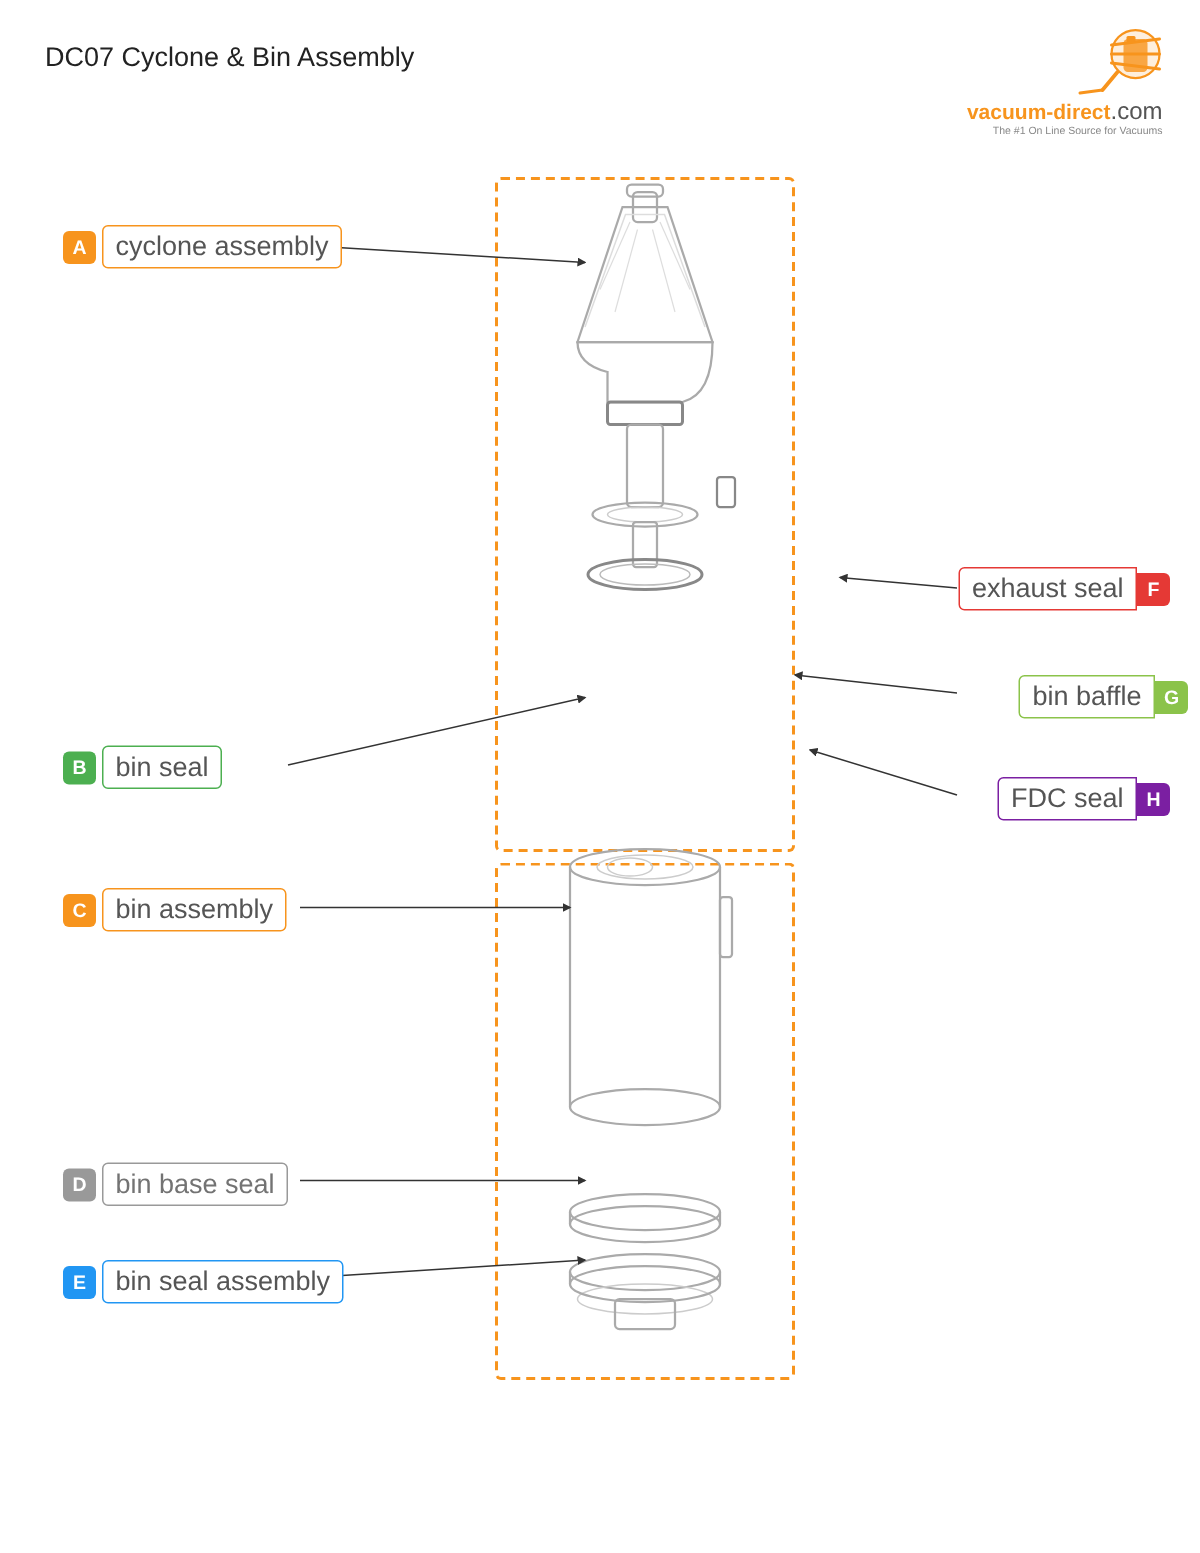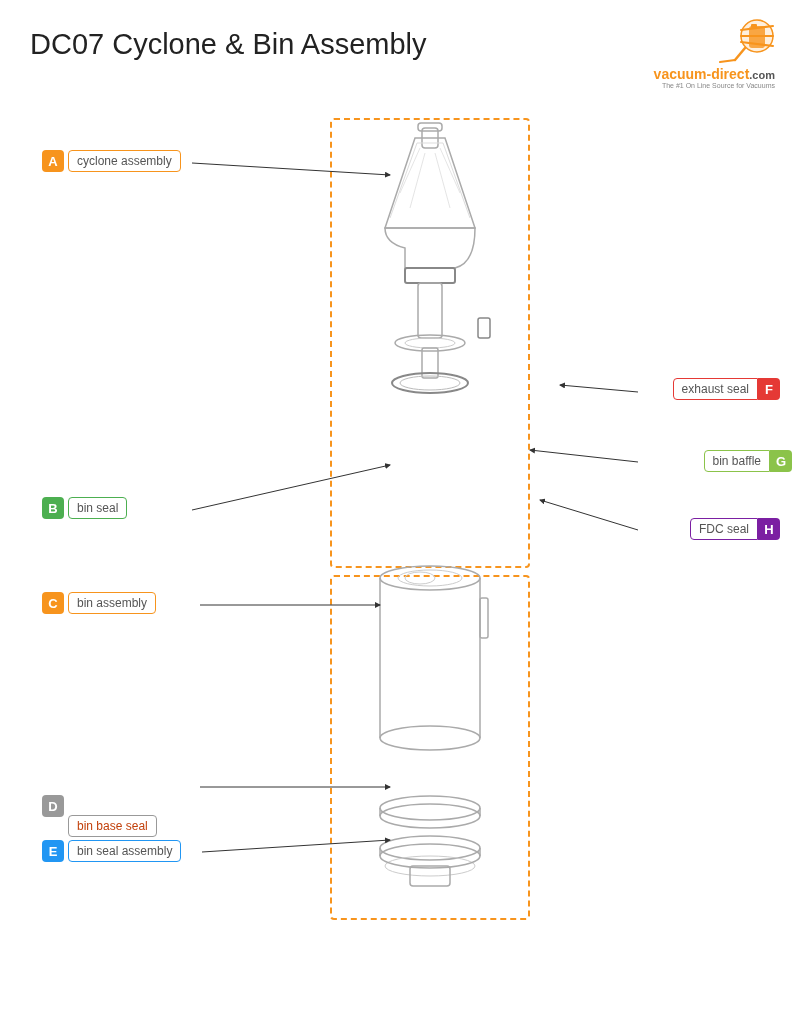--- a/index.html
+++ b/index.html
@@ -8,21 +8,21 @@
       height: 1035px;
       background: #fff;
       font-family: Arial, sans-serif;
       position: relative;
       overflow: hidden;
     }
     .page-title {
       position: absolute;
       top: 28px;
       left: 30px;
-      font-size: 29px;
+      font-size: 18px;
       font-weight: 400;
       color: #222;
     }
     .logo-area {
       position: absolute;
       top: 18px;
       right: 25px;
       display: flex;
       flex-direction: column;
       align-items: flex-end;
@@ -52,21 +52,21 @@
       justify-content: center;
       font-size: 13px;
       font-weight: bold;
       color: #fff;
       flex-shrink: 0;
     }
     .badge-text-box {
       border: 1.5px solid;
       border-radius: 4px;
       padding: 3px 8px;
-      font-size: 12px;
+      font-size: 18px;
       background: #fff;
       white-space: nowrap;
     }
 
     
     .right-label {
       position: absolute;
       display: flex;
       align-items: center;
       gap: 0;
@@ -94,21 +94,21 @@
     <line x1="26" y1="18" x2="58" y2="18" stroke="#f7941d" stroke-width="2" stroke-linecap="round"></line>
     <line x1="26" y1="24" x2="58" y2="28" stroke="#f7941d" stroke-width="2" stroke-linecap="round"></line>
 
     <rect x="34" y="8" width="16" height="22" rx="3" fill="#f7941d" opacity="0.8"></rect>
     <rect x="36" y="6" width="6" height="4" rx="1" fill="#f7941d"></rect>
     <line x1="30" y1="30" x2="20" y2="42" stroke="#f7941d" stroke-width="2.5" stroke-linecap="round"></line>
     <line x1="20" y1="42" x2="5" y2="44" stroke="#f7941d" stroke-width="2" stroke-linecap="round"></line>
   </svg>
   <div style="display:flex;align-items:baseline;gap:0;">
     <span style="font-size:14px;font-weight:bold;color:#f7941d;">vacuum-direct</span>
-      <span style="font-size:11px;color:#555;font-weight:bold;">.com</span>
+      <span style="font-size:16px;color:#555;font-weight:normal;">.com</span>
   </div>
   <div style="font-size:7px;color:#888;">The #1 On Line Source for Vacuums</div>
 </div>
 
 <div class="dashed-box" style="left:330px;top:118px;width:200px;height:450px;"></div>
 
 <div class="dashed-box" style="left:330px;top:575px;width:200px;height:345px;"></div>
 
 <svg style="position:absolute;top:118px;left:330px;width:200px;height:800px;" viewBox="0 0 200 800">
 
@@ -209,21 +209,21 @@
   <div class="badge-text-box" style="border-color:#4caf50;color:#555;">bin seal</div>
 </div>
 
 <div class="label-badge" style="left:42px;top:592px;">
   <div class="badge-letter" style="background:#f7941d;">C</div>
   <div class="badge-text-box" style="border-color:#f7941d;color:#555;">bin assembly</div>
 </div>
 
 <div class="label-badge" style="left:42px;top:775px;">
   <div class="badge-letter" style="background:#999;">D</div>
-  <div class="badge-text-box" style="border-color:#999;color:#c2410c;margin-top:40px;">bin base seal</div>
+  <div class="badge-text-box" style="border-color:#999;color:#737373;">bin base seal</div>
 </div>
 
 <div class="label-badge" style="left:42px;top:840px;">
   <div class="badge-letter" style="background:#2196f3;">E</div>
   <div class="badge-text-box" style="border-color:#2196f3;color:#555;">bin seal assembly</div>
 </div>
 
 <div class="right-label" style="right:20px;top:378px;">
   <div class="badge-text-box" style="border-color:#e53935;color:#555;">exhaust seal</div>
   <div class="badge-letter" style="background:#e53935;border-radius:0 4px 4px 0;">F</div>

